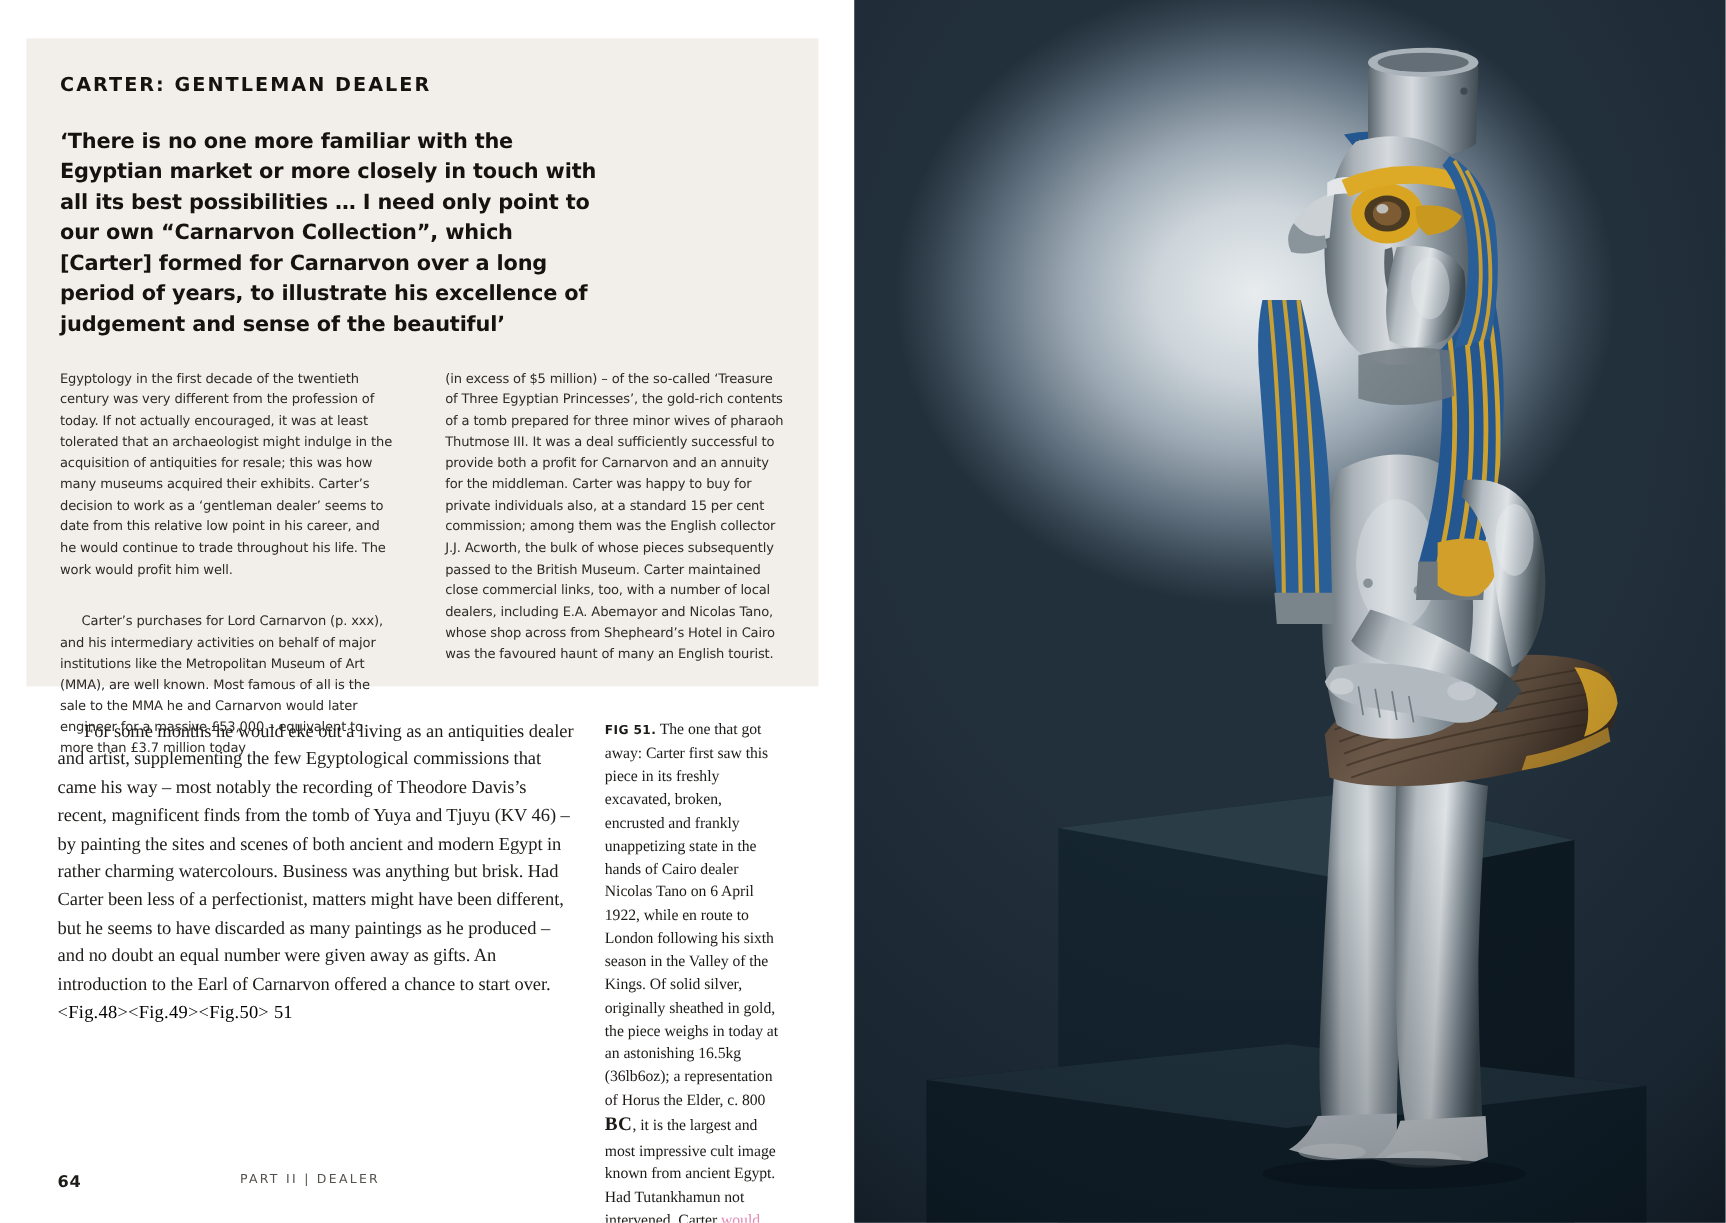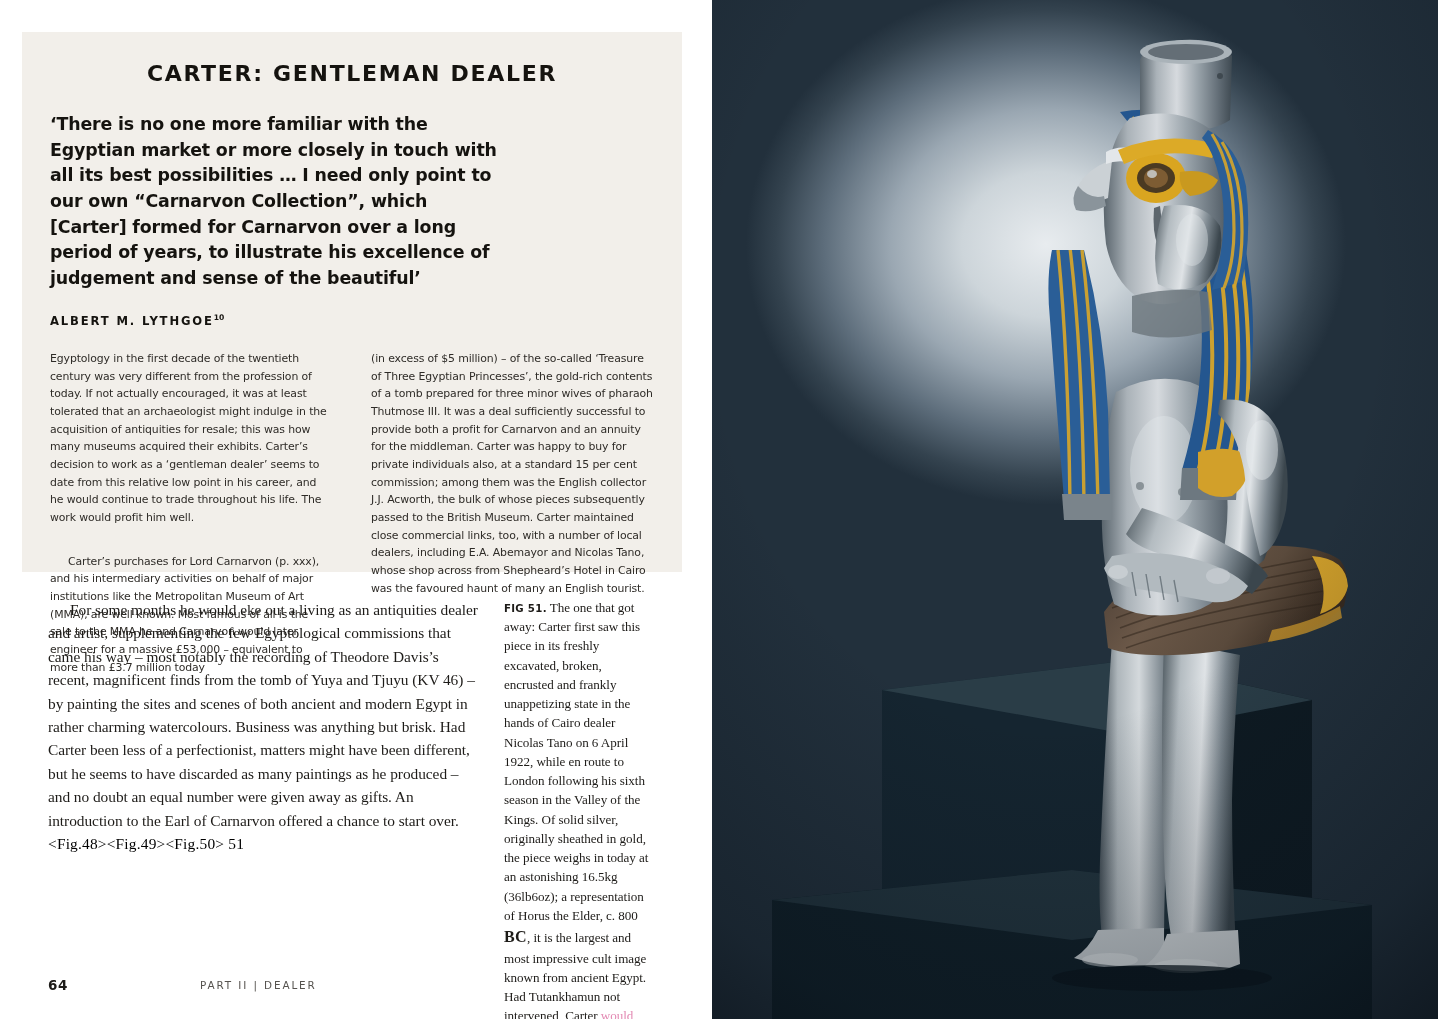--- a/index.html
+++ b/index.html
@@ -35,27 +35,26 @@
     top: 32px;
     width: 660px;
     height: 540px;
     background: #f2efea;
     box-sizing: border-box;
     padding: 30px 28px 0 28px;
   }
 
   .chapter-title {
     font-family: "DejaVu Sans", sans-serif;
-    font-size: 22px;
+    font-size: 16px;
     font-weight: 700;
     letter-spacing: 1.7px;
     color: #15130f;
     margin: 0 0 26px 0;
     line-height: 1.1;
-    text-align: center;
   }
 
   .pull-quote {
     font-family: "DejaVu Sans", sans-serif;
     font-size: 17.4px;
     font-weight: 600;
     line-height: 1.47;
     color: #15130f;
     letter-spacing: -0.15px;
     margin: 14px 0 22px 0;
@@ -143,21 +142,21 @@
     color: #e38ab3;
   }
 
   
   .footer {
     position: absolute;
     left: 48px;
     bottom: 26px;
     width: 620px;
     display: flex;
-    align-items: center;
+    align-items: flex-start;
   }
   .folio {
     font-family: "DejaVu Sans", sans-serif;
     font-size: 13.5px;
     font-weight: 700;
     color: #1d1b18;
     letter-spacing: 0.5px;
     width: 152px;
   }
   .running-head {
@@ -200,21 +199,20 @@
 
 <div class="spread">
 
   <div class="text-page">
 
     <div class="quote-box">
       <h1 class="chapter-title">CARTER: GENTLEMAN DEALER</h1>
 
       <p class="pull-quote">‘There is no one more familiar with the Egyptian market or more closely in touch with all its best possibilities … I need only point to our own “Carnarvon Collection”, which [Carter] formed for Carnarvon over a long period of years, to illustrate his excellence of judgement and sense of the beautiful’</p>
 
-      <p class="attribution"><span>ALBERT M. LYTHGOE</span><sup>10</sup></p>
 
       <div class="box-columns">
         <div class="box-col">
           <p>Egyptology in the first decade of the twentieth century was very different from the profession of today. If not actually encouraged, it was at least tolerated that an archaeologist might indulge in the acquisition of antiquities for resale; this was how many museums acquired their exhibits. Carter’s decision to work as a ‘gentleman dealer’ seems to date from this relative low point in his career, and he would continue to trade throughout his life. The work would profit him well.</p>
           <p>Carter’s purchases for Lord Carnarvon (p. xxx), and his intermediary activities on behalf of major institutions like the Metropolitan Museum of Art (MMA), are well known. Most famous of all is the sale to the MMA he and Carnarvon would later engineer for a massive £53,000 – equivalent to more than £3.7 million today</p>
         </div>
         <div class="box-col">
           <p>(in excess of $5 million) – of the so-called ‘Treasure of Three Egyptian Princesses’, the gold-rich contents of a tomb prepared for three minor wives of pharaoh Thutmose III. It was a deal sufficiently successful to provide both a profit for Carnarvon and an annuity for the middleman. Carter was happy to buy for private individuals also, at a standard 15 per cent commission; among them was the English collector J.J. Acworth, the bulk of whose pieces subsequently passed to the British Museum. Carter maintained close commercial links, too, with a number of local dealers, including E.A. Abemayor and Nicolas Tano, whose shop across from Shepheard’s Hotel in Cairo was the favoured haunt of many an English tourist.</p>
         </div>
       </div>

